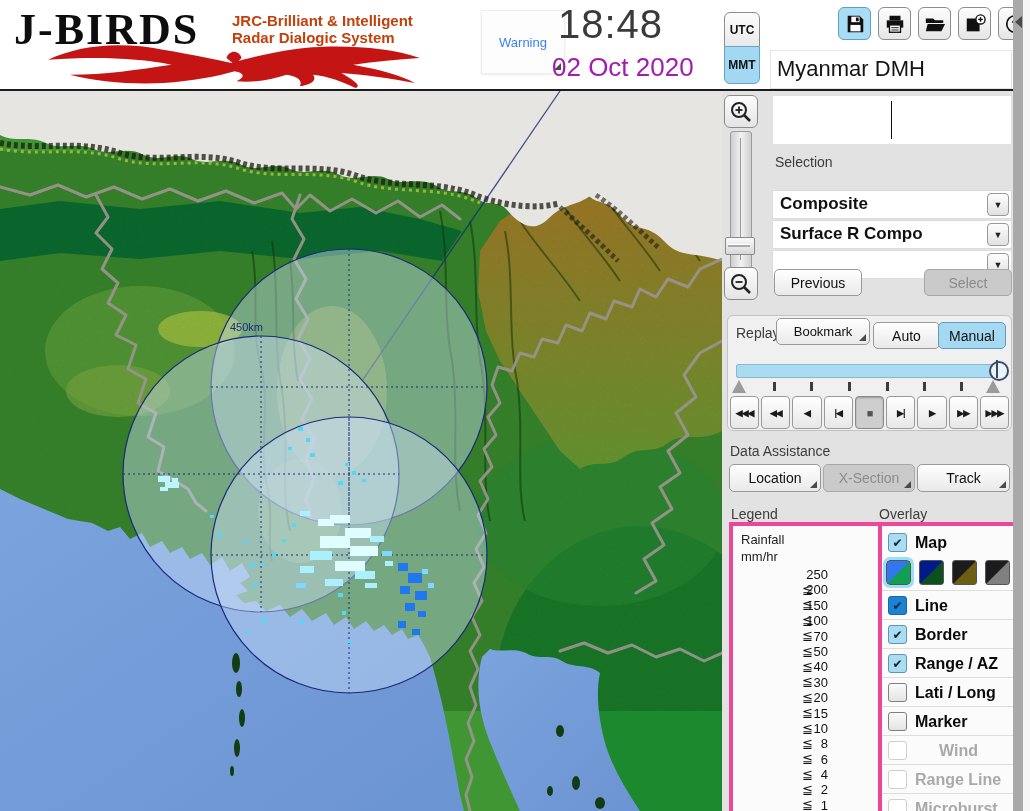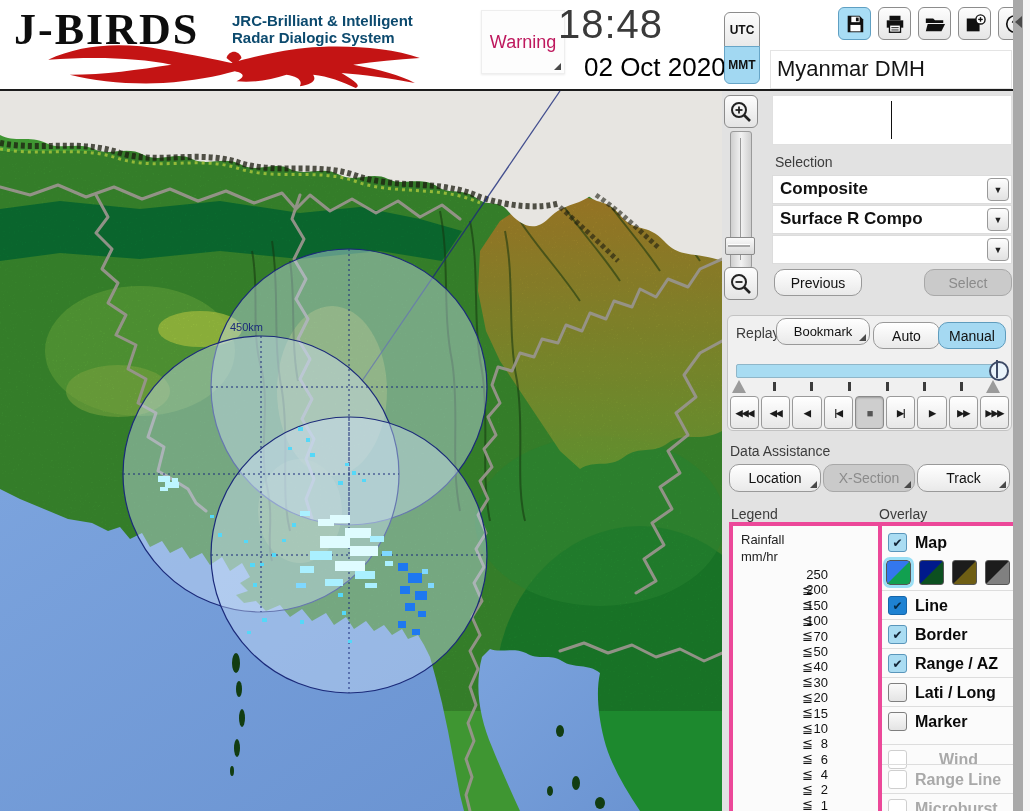--- a/index.html
+++ b/index.html
@@ -2,27 +2,27 @@
 <html><head>
 <meta charset="utf-8">
 <style>
   html,body{margin:0;padding:0;background:#888;}
   .app{position:relative;width:1030px;height:811px;background:#e2e2e2;overflow:hidden;
        font-family:"Liberation Sans",sans-serif;-webkit-font-smoothing:antialiased;}
   
   .header{position:absolute;left:0;top:0;width:1030px;height:89px;background:#fff;border-bottom:2px solid #1c1c1c;}
   .logo-title{position:absolute;left:14px;top:4px;font-family:"Liberation Serif",serif;font-weight:bold;
               font-size:44px;letter-spacing:2px;color:#0d0d0d;}
-  .logo-sub{position:absolute;left:232px;top:12px;color:#0c4a6e;font-weight:bold;font-size:15px;line-height:17px;white-space:nowrap;}
+  .logo-sub{position:absolute;left:232px;top:12px;color:#c2410c;font-weight:bold;font-size:15px;line-height:17px;white-space:nowrap;}
   .eagle{position:absolute;left:10px;top:38px;width:448px;height:50px;}
   .warning-btn{position:absolute;left:481px;top:10px;width:82px;height:62px;background:#fdfdfd;border:1px solid #eee;
                box-shadow:0 1px 2px rgba(0,0,0,.08);display:flex;align-items:center;justify-content:center;
-               color:#be185d;font-size:18px;}
+               color:#3b82f6;font-size:13px;}
   .clock-time{position:absolute;left:558px;top:2px;width:150px;font-size:40px;color:#3a3a3a;letter-spacing:1px;}
-  .clock-date{position:absolute;left:552px;top:52px;width:170px;font-size:26px;color:#000000;margin-left:32px;}
+  .clock-date{position:absolute;left:552px;top:52px;width:170px;font-size:26px;color:#a21caf;}
   .tz-btn{position:absolute;left:724px;width:34px;font-weight:bold;font-size:12px;display:flex;align-items:center;
           justify-content:center;border:1px solid #8c8c8c;color:#111;cursor:default;}
   .tz-utc{top:12px;height:33px;border-radius:6px 6px 0 0;background:linear-gradient(#fdfdfd,#e9e9e9);}
   .tz-mmt{top:46px;height:36px;border-radius:0 0 6px 6px;background:#a2d8f2;border-color:#67a5c7;}
   .toolbar{position:absolute;left:838px;top:7px;display:flex;gap:7px;}
   .tool-btn{width:31px;height:31px;border:1px solid #8c8c8c;border-radius:6px;background:linear-gradient(#fdfdfd,#e6e6e6);
             display:flex;align-items:center;justify-content:center;}
   .tool-btn.active{background:#a8ddf5;border-color:#5f9fc2;}
   .station-box{position:absolute;left:770px;top:50px;width:240px;height:37px;background:#fff;border:1px solid #e4e4e4;}
   .station-box span{position:absolute;left:6px;top:5px;font-size:22px;color:#141414;}
@@ -37,30 +37,30 @@
   
   .zoomctl-btn{position:absolute;left:2px;width:32px;height:31px;border:1px solid #8c8c8c;border-radius:6px;
                background:linear-gradient(#fdfdfd,#e4e4e4);display:flex;align-items:center;justify-content:center;}
   .zoom-track{position:absolute;left:8px;top:40px;width:20px;height:136px;background:linear-gradient(90deg,#cfcfcf,#f2f2f2,#cfcfcf);
               border:1px solid #9a9a9a;border-radius:3px;}
   .zoom-track::after{content:"";position:absolute;left:9px;top:6px;width:1px;height:122px;background:#999;}
   .zoom-handle{position:absolute;left:3px;top:146px;width:28px;height:16px;background:linear-gradient(#fafafa,#d8d8d8);
                border:1px solid #8a8a8a;border-radius:2px;}
   .zoom-handle::after{content:"";position:absolute;left:2px;top:6px;width:22px;height:2px;background:#aaa;border-top:1px solid #fff;}
   
-  .btn{background:linear-gradient(#ffffff,#e9e9e9);border:1px solid #999;border-radius:10px;color:#111;
+  .btn{background:linear-gradient(#ffffff,#e9e9e9);border:1px solid #999;border-radius:5px;color:#111;
        display:flex;align-items:center;justify-content:center;font-size:14px;position:absolute;}
   .btn.sel{background:#a5d9f2;border-color:#5f9cbd;}
   .btn.dis{background:#cacaca;border-color:#a8a8a8;color:#8b8b8b;}
   .corner::after{content:"";position:absolute;right:3px;bottom:3px;width:0;height:0;
                  border-left:7px solid transparent;border-bottom:7px solid #4a4a4a;}
   .info-box{position:absolute;left:50px;top:4px;width:238px;height:48px;background:#fff;border:1px solid #e0e0e0;}
   .info-box::after{content:"";position:absolute;left:118px;top:5px;width:1px;height:38px;background:#111;}
   .sec-label{position:absolute;font-size:14px;color:#3c3c3c;}
-  .dd{position:absolute;left:50px;width:238px;height:27px;background:#fff;border:1px solid #dcdcdc;}
+  .dd{position:absolute;left:50px;width:238px;height:27px;background:#fff;border:1px solid #dcdcdc;margin-top:15px;}
   .dd .val{position:absolute;left:7px;top:3px;font-size:17px;font-weight:600;color:#111;}
   .dd .arrow{position:absolute;right:2px;top:2px;width:20px;height:21px;border:1px solid #999;border-radius:4px;
              background:linear-gradient(#fdfdfd,#e2e2e2);display:flex;align-items:center;justify-content:center;
              font-size:9px;color:#222;}
   
   .groupbox{position:absolute;background:#f0f0f0;border:1px solid #c3c3c3;border-radius:6px;}
   .slider{position:absolute;left:8px;top:48px;width:264px;height:12px;background:#a8dcf2;border:1px solid #8fb6c8;border-radius:2px;}
   .slider-handle{position:absolute;left:252px;top:-4px;width:16px;height:16px;border:2px solid #3d4a66;border-radius:50%;
                  background:#eaf4fb;}
   .slider-handle::after{content:"";position:absolute;left:5px;top:-3px;width:2px;height:18px;background:#3d4a66;}
@@ -550,21 +550,21 @@
         <div class="ov-label">Range / AZ</div>
       </div>
       <div class="ov-row" style="top:151px;">
         <div class="cb"></div>
         <div class="ov-label">Lati / Long</div>
       </div>
       <div class="ov-row" style="top:180px;">
         <div class="cb"></div>
         <div class="ov-label">Marker</div>
       </div>
-      <div class="ov-row dis" style="top:218px;gap:32px;">
+      <div class="ov-row dis" style="top:209px;gap:32px;">
         <div class="cb dis"></div>
         <div class="ov-label">Wind</div>
       </div>
       <div class="ov-row dis" style="top:238px;">
         <div class="cb dis"></div>
         <div class="ov-label">Range Line</div>
       </div>
       <div class="ov-row dis" style="top:267px;">
         <div class="cb dis"></div>
         <div class="ov-label">Microburst</div>

